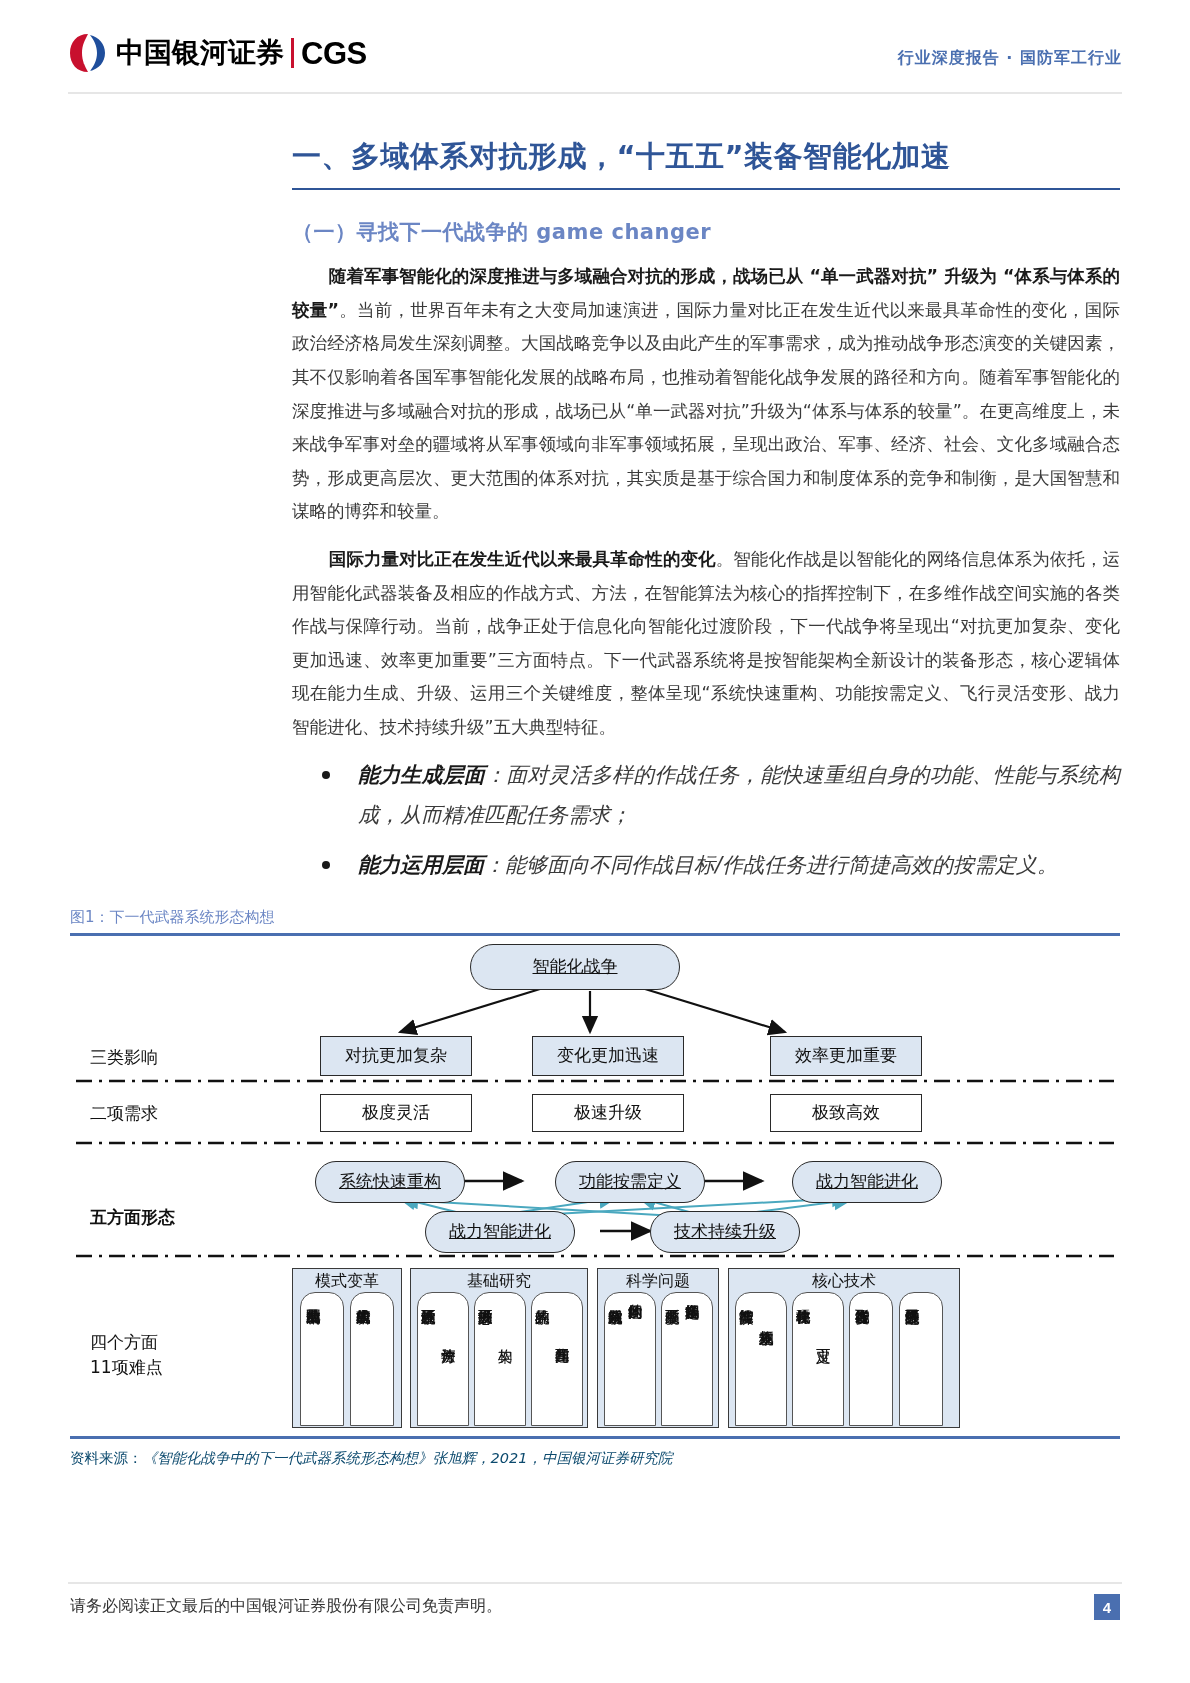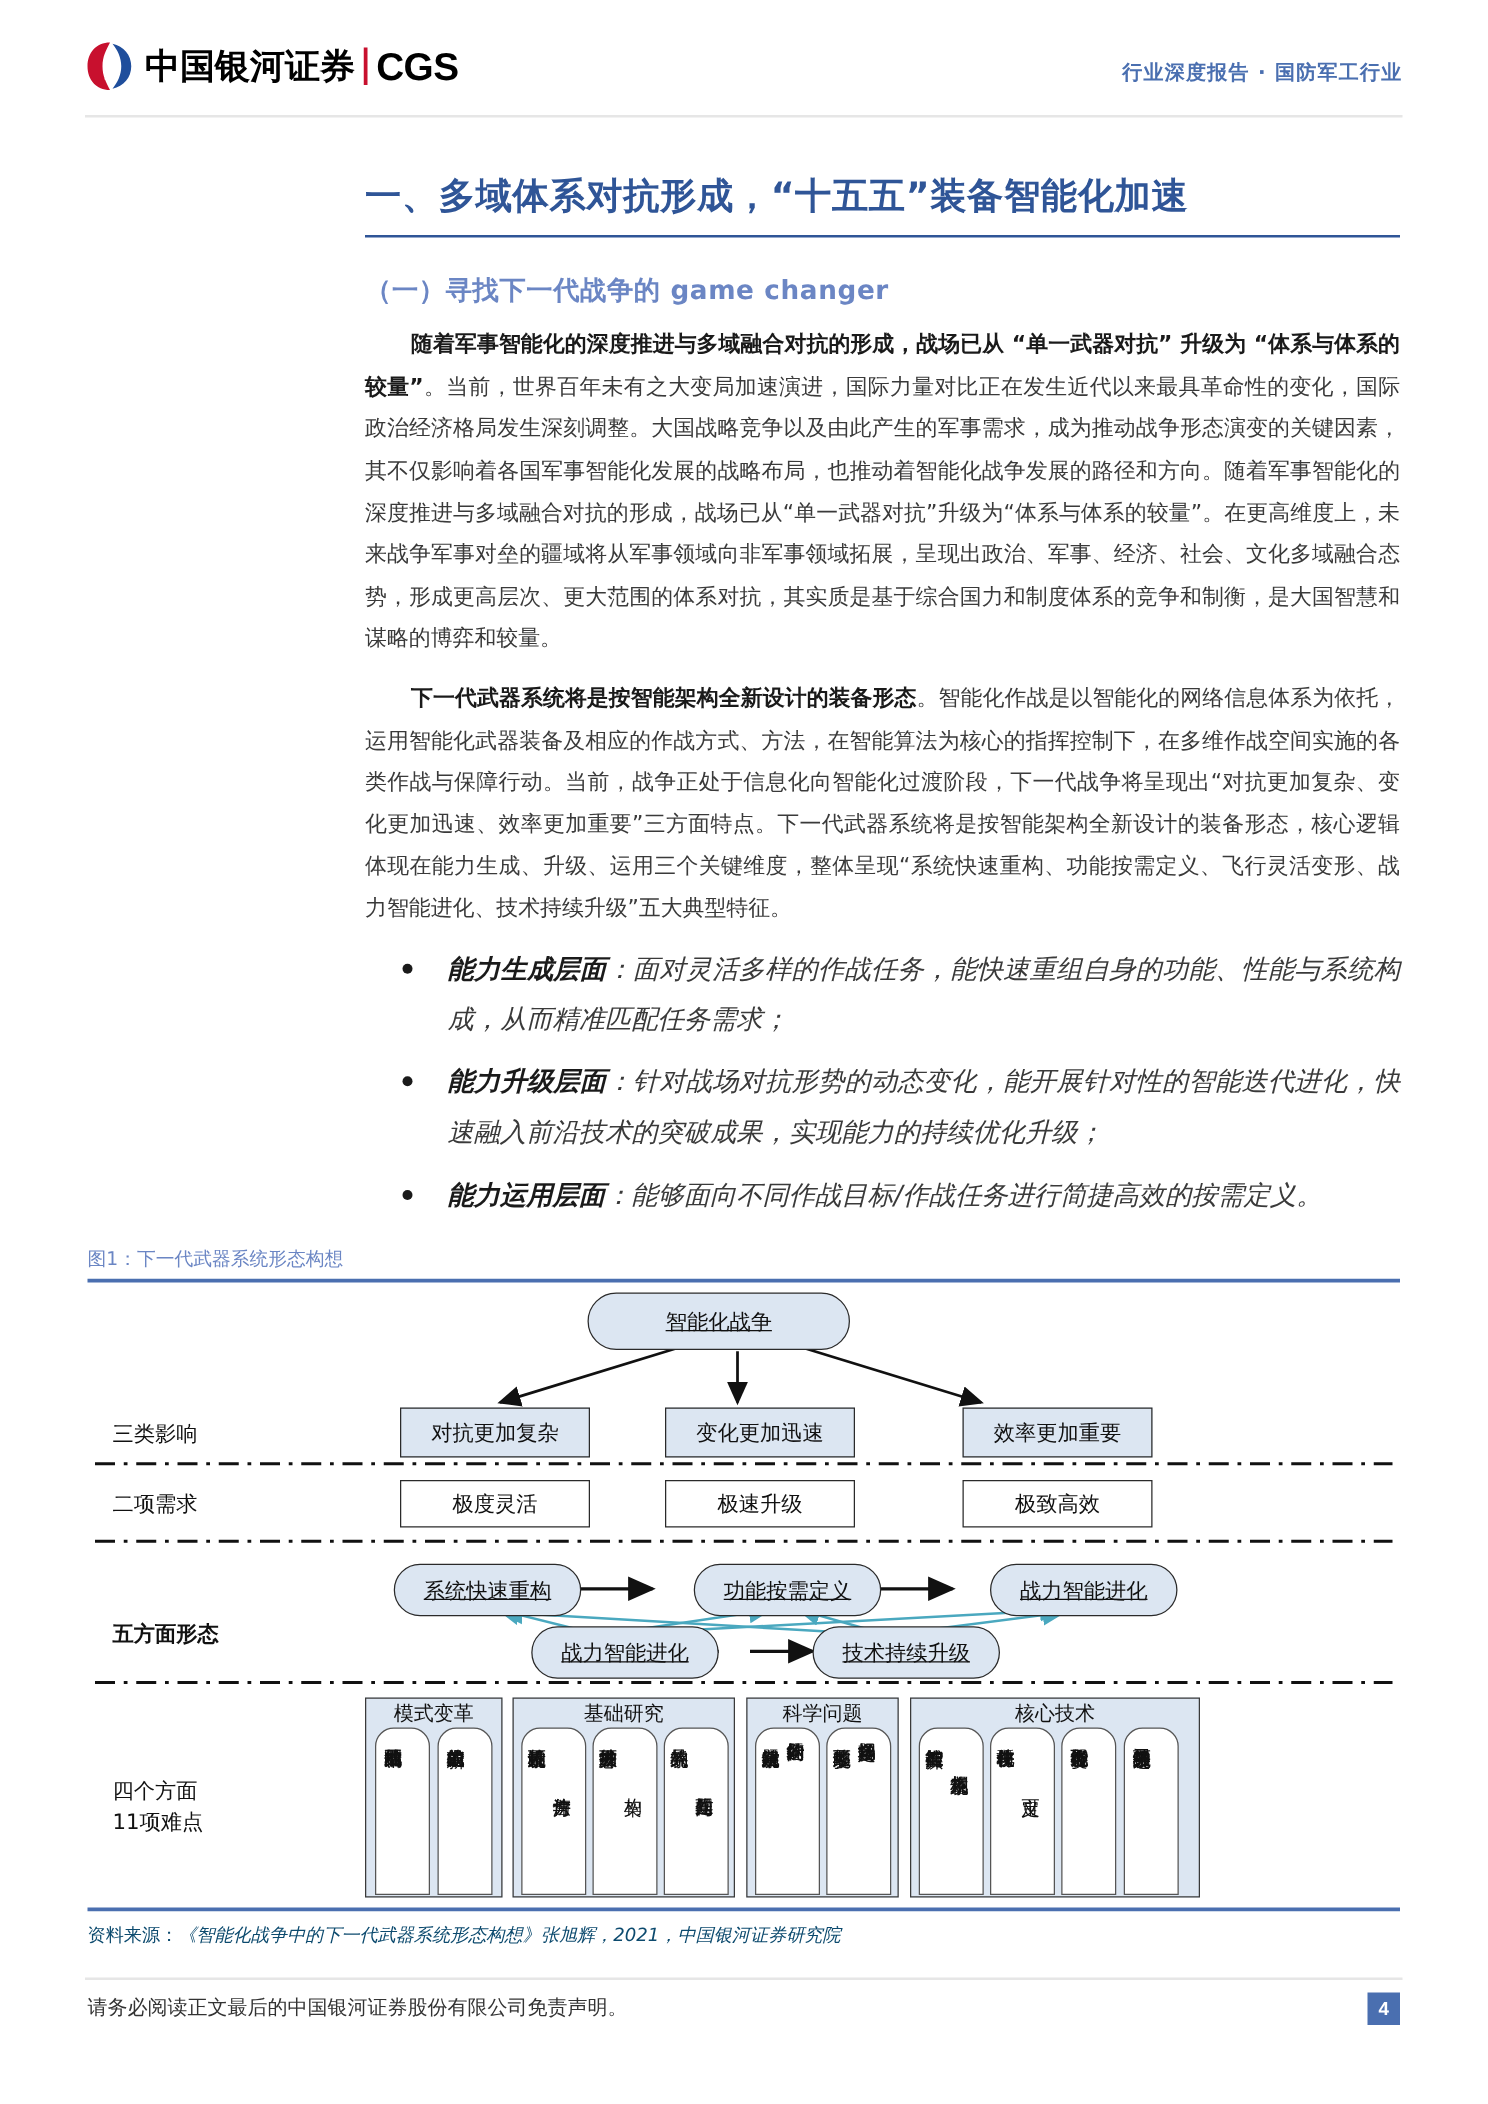--- a/index.html
+++ b/index.html
@@ -224,25 +224,24 @@
 </div>
 
 <div class="content">
 
   <div class="h1">一、多域体系对抗形成，“十五五”装备智能化加速</div>
   <div class="h1-rule"></div>
   <div class="h2">（一）寻找下一代战争的 game changer</div>
 
   <p class="para"><span class="ind"></span><b>随着军事智能化的深度推进与多域融合对抗的形成，战场已从 “单一武器对抗” 升级为 “体系与体系的较量”</b><span>。当前，世界百年未有之大变局加速演进，国际力量对比正在发生近代以来最具革命性的变化，国际政治经济格局发生深刻调整。大国战略竞争以及由此产生的军事需求，成为推动战争形态演变的关键因素，其不仅影响着各国军事智能化发展的战略布局，也推动着智能化战争发展的路径和方向。随着军事智能化的深度推进与多域融合对抗的形成，战场已从“单一武器对抗”升级为“体系与体系的较量”。在更高维度上，未来战争军事对垒的疆域将从军事领域向非军事领域拓展，呈现出政治、军事、经济、社会、文化多域融合态势，形成更高层次、更大范围的体系对抗，其实质是基于综合国力和制度体系的竞争和制衡，是大国智慧和谋略的博弈和较量。</span></p>
 
-  <p class="para"><span class="ind"></span><b>下一代武器系统将是按智能架构全新设计的装备形态</b><span>。智能化作战是以智能化的网络信息体系为依托，运用智能化武器装备及相应的作战方式、方法，在智能算法为核心的指挥控制下，在多维作战空间实施的各类作战与保障行动。当前，战争正处于信息化向智能化过渡阶段，下一代战争将呈现出“对抗更加复杂、变化更加迅速、效率更加重要”三方面特点。下一代武器系统将是按智能架构全新设计的装备形态，核心逻辑体现在能力生成、升级、运用三个关键维度，整体呈现“系统快速重构、功能按需定义、飞行灵活变形、战力智能进化、技术持续升级”五大典型特征。</span></p>
+  <p class="para"><span class="ind"></span><b>国际力量对比正在发生近代以来最具革命性的变化</b><span>。智能化作战是以智能化的网络信息体系为依托，运用智能化武器装备及相应的作战方式、方法，在智能算法为核心的指挥控制下，在多维作战空间实施的各类作战与保障行动。当前，战争正处于信息化向智能化过渡阶段，下一代战争将呈现出“对抗更加复杂、变化更加迅速、效率更加重要”三方面特点。下一代武器系统将是按智能架构全新设计的装备形态，核心逻辑体现在能力生成、升级、运用三个关键维度，整体呈现“系统快速重构、功能按需定义、飞行灵活变形、战力智能进化、技术持续升级”五大典型特征。</span></p>
 
   <div class="bullets">
     <div class="bullet"><b>能力生成层面</b><span>：面对灵活多样的作战任务，能快速重组自身的功能、性能与系统构成，从而精准匹配任务需求；</span></div>
-    <div class="bullet"><b>能力升级层面</b><span>：针对战场对抗形势的动态变化，能开展针对性的智能迭代进化，快速融入前沿技术的突破成果，实现能力的持续优化升级；</span></div>
     <div class="bullet"><b>能力运用层面</b><span>：能够面向不同作战目标/作战任务进行简捷高效的按需定义。</span></div>
   </div>
 
   <div class="fig-caption">图1：下一代武器系统形态构想</div>
   <div class="fig-rule-top"></div>
 
   <div class="fig-box">
     <div class="diag">
 
       <svg class="dsvg" width="1050" height="500">

